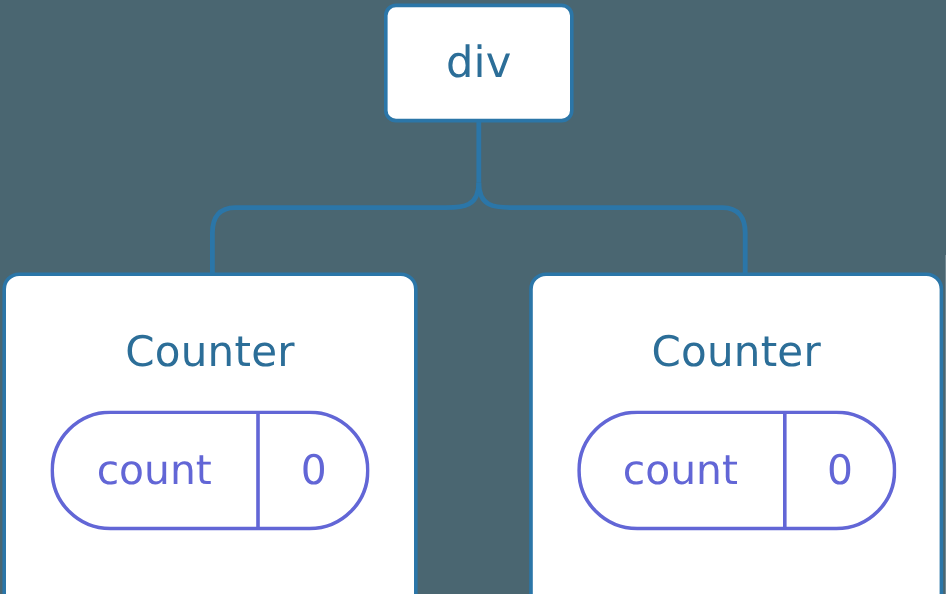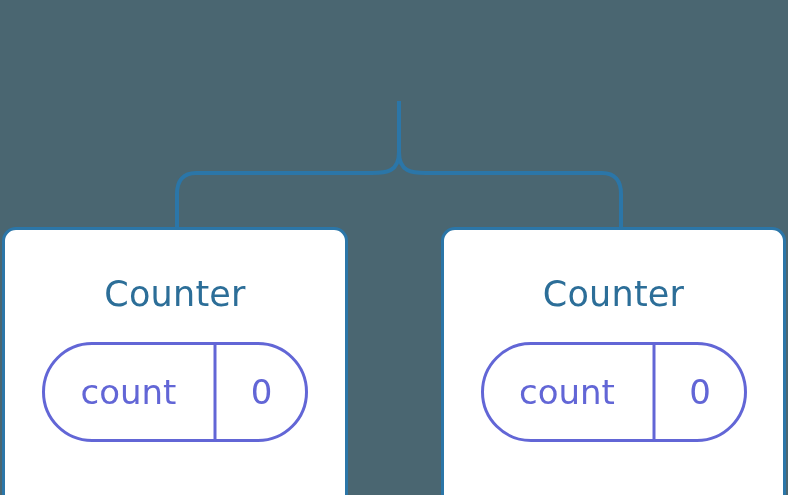--- a/index.html
+++ b/index.html
@@ -106,20 +106,23 @@
 
   <svg id="connectors" viewBox="0 0 788 495" width="788" height="495" xmlns="http://www.w3.org/2000/svg">
 
     <path d="M 399 101 L 399 152" fill="none" stroke="#2b76a8" stroke-width="4" stroke-linecap="butt"></path>
 
     <path d="M 399 152 C 399 172, 386 173, 372 173 L 196 173 C 183 173, 177 181, 177 194 L 177 229" fill="none" stroke="#2b76a8" stroke-width="4" stroke-linecap="butt"></path>
 
     <path d="M 399 152 C 399 172, 412 173, 426 173 L 602 173 C 615 173, 621 181, 621 194 L 621 229" fill="none" stroke="#2b76a8" stroke-width="4" stroke-linecap="butt"></path>
   </svg>
 
+  <div class="node node-root">
+    <span class="node-title">div</span>
+  </div>
 
   <div class="node node-child left">
     <span class="node-title">Counter</span>
 
     <div class="state-pill">
       <svg viewBox="0 0 266 100" width="266" height="100" xmlns="http://www.w3.org/2000/svg">
         <rect x="1.5" y="1.5" width="263" height="97" rx="48.5" ry="48.5" fill="#ffffff" stroke="#6266d6" stroke-width="3"></rect>
         <line x1="173" y1="1.5" x2="173" y2="98.5" stroke="#6266d6" stroke-width="3"></line>
       </svg>
       <span class="pill-label">count</span>

